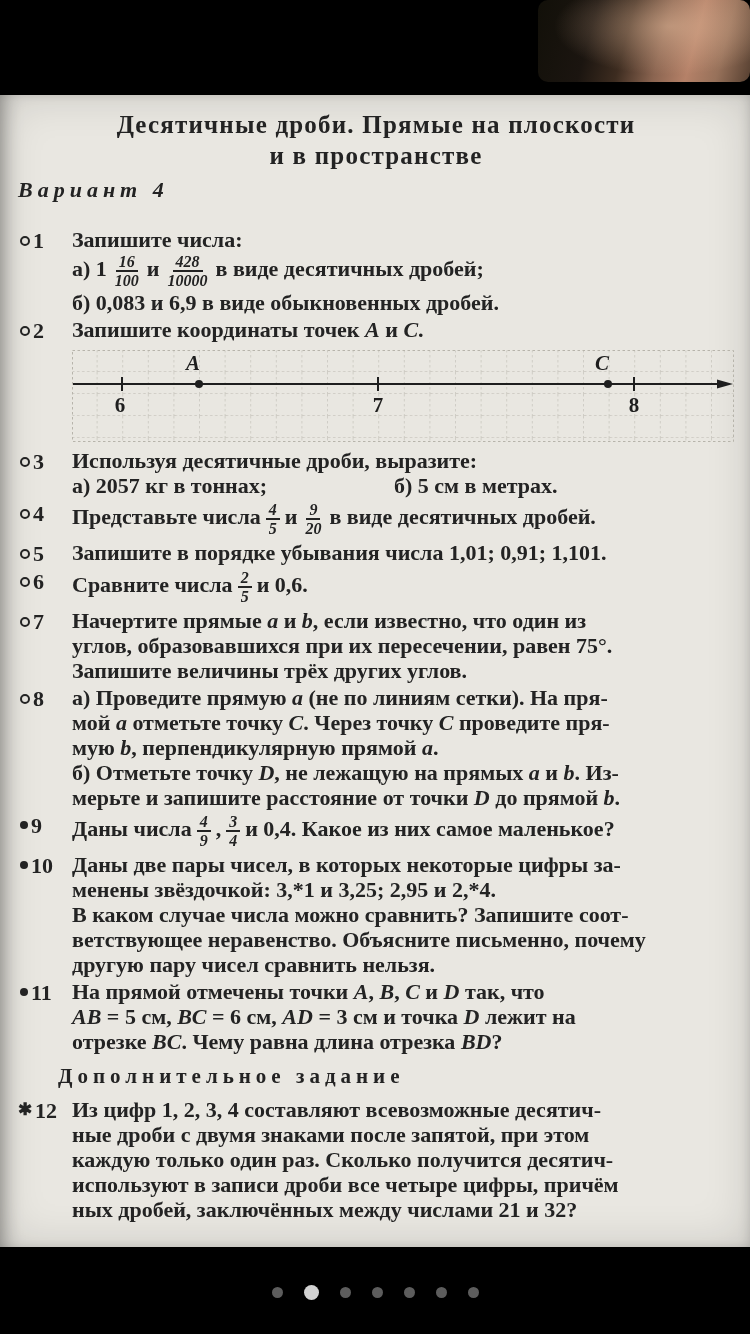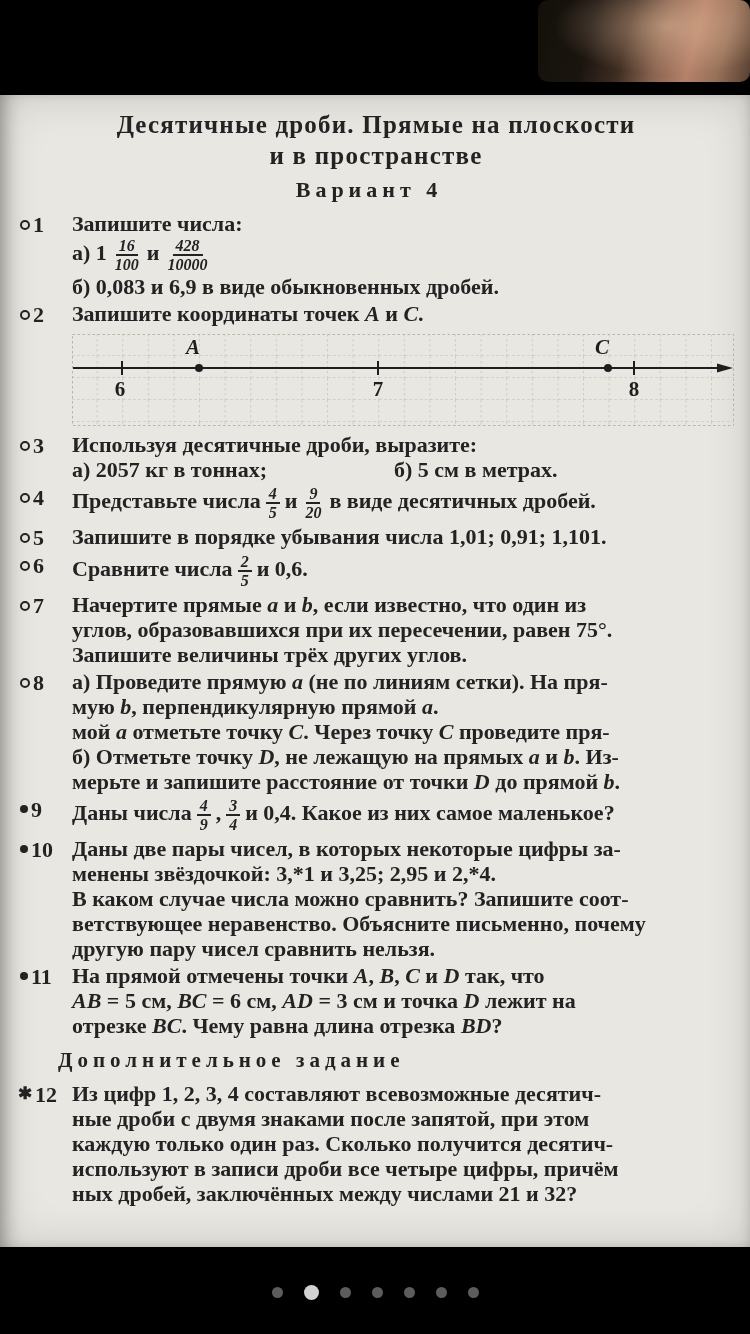--- a/index.html
+++ b/index.html
@@ -15,22 +15,22 @@
   .thumb::after{content:"";position:absolute;inset:0;
          background:radial-gradient(ellipse at 62% 32%,rgba(228,187,155,.55),rgba(0,0,0,0) 62%);}
 
   
   .page{position:absolute;top:95px;left:0;width:750px;height:1152px;background:#e9e7e1;color:#232323;
         box-shadow:inset 0 0 46px rgba(0,0,0,.14), inset 14px 0 20px -12px rgba(0,0,0,.40), inset -6px 0 14px -8px rgba(0,0,0,.22);}
   .doc{padding:14px 16px 0 18px;}
 
   .title{text-align:center;font-weight:700;font-size:25px;line-height:31px;letter-spacing:1.2px;margin-bottom:6px;}
   .title .tline{display:block;white-space:pre-wrap;}
-  .variant{text-align:center;font-weight:700;font-size:22px;letter-spacing:5px;
-           padding-right:14px;margin:2px 0 8px;}
+  .variant{text-align:left;font-style:italic;font-weight:700;font-size:22px;letter-spacing:5px;
+           padding-right:14px;margin:2px 0 24px;}
 
   .task{display:flex;margin-bottom:2px;}
   .tnum{flex:0 0 54px;display:flex;align-items:flex-start;padding-top:1px;}
   .marker{flex:none;display:inline-block;width:8px;height:8px;margin:8px 3px 0 2px;position:relative;}
   .marker[data-marker="ring"]{width:6px;height:6px;border:2px solid #232323;border-radius:50%;background:transparent;}
   .marker[data-marker="dot"]{background:#232323;border-radius:50%;}
   .marker[data-marker="star"]{width:12px;}
   .marker[data-marker="star"]::before{content:"✱";position:absolute;top:-7px;left:-2px;font-size:17px;font-weight:700;}
   .num{font-weight:700;font-size:22px;line-height:25px;}
   .tbody{flex:1;font-weight:700;font-size:22px;line-height:25px;min-width:0;}
@@ -74,21 +74,21 @@
       </div>
       <div class="variant">Вариант 4</div>
 
       <div class="task">
         <div class="tnum">
           <span class="marker" data-marker="ring"></span>
           <span class="num">1</span>
         </div>
         <div class="tbody">
           <span class="line">Запишите числа:</span>
-          <span class="line"><span class="seg">а) 1</span><span class="frac"><span class="fn">16</span><span class="fd">100</span></span><span class="seg">и</span><span class="frac"><span class="fn">428</span><span class="fd">10000</span></span></span>
+          <span class="line"><span class="seg">а) 1</span><span class="frac"><span class="fn">16</span><span class="fd">100</span></span><span class="seg">и</span><span class="frac"><span class="fn">428</span><span class="fd">10000</span></span><span class="seg">в виде десятичных дробей;</span></span>
           <span class="line">б) 0,083 и 6,9 в виде обыкновенных дробей.</span>
         </div>
       </div>
 
       <div class="task">
         <div class="tnum">
           <span class="marker" data-marker="ring"></span>
           <span class="num">2</span>
         </div>
         <div class="tbody">
@@ -174,22 +174,22 @@
         </div>
       </div>
 
       <div class="task">
         <div class="tnum">
           <span class="marker" data-marker="ring"></span>
           <span class="num">8</span>
         </div>
         <div class="tbody">
           <span class="line mt">а) Проведите прямую <i>a</i> (не по линиям сетки). На пря-</span>
+          <span class="line mt">мой <i>a</i> отметьте точку <i>C</i>. Через точку <i>C</i> проведите пря-</span>
           <span class="line mt">мую <i>b</i>, перпендикулярную прямой <i>a</i>.</span>
-          <span class="line mt">мой <i>a</i> отметьте точку <i>C</i>. Через точку <i>C</i> проведите пря-</span>
           <span class="line mt">б) Отметьте точку <i>D</i>, не лежащую на прямых <i>a</i> и <i>b</i>. Из-</span>
           <span class="line mt">мерьте и запишите расстояние от точки <i>D</i> до прямой <i>b</i>.</span>
         </div>
       </div>
 
       <div class="task">
         <div class="tnum">
           <span class="marker" data-marker="dot"></span>
           <span class="num">9</span>
         </div>

